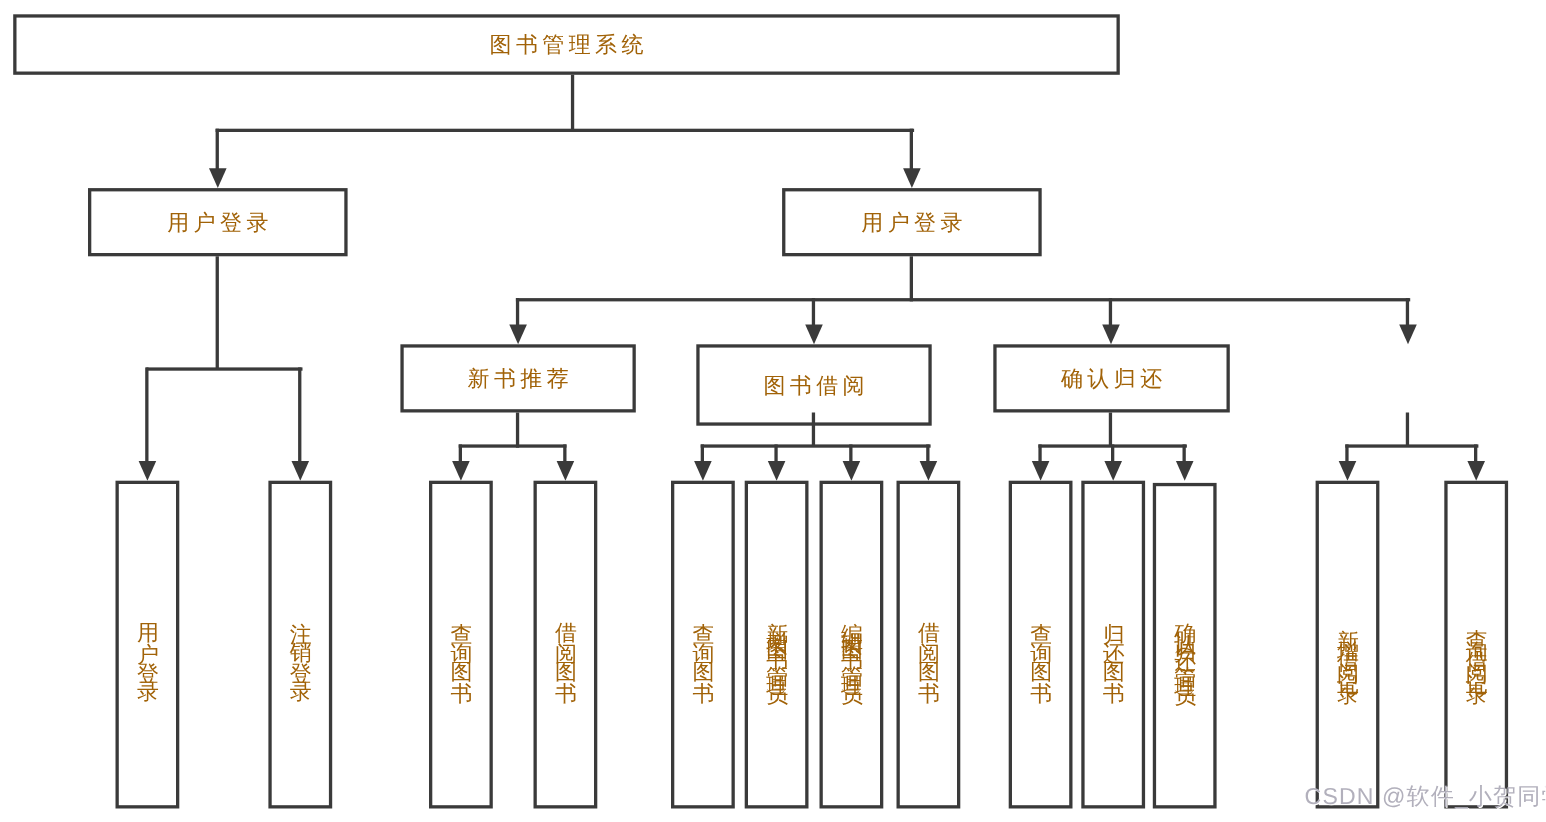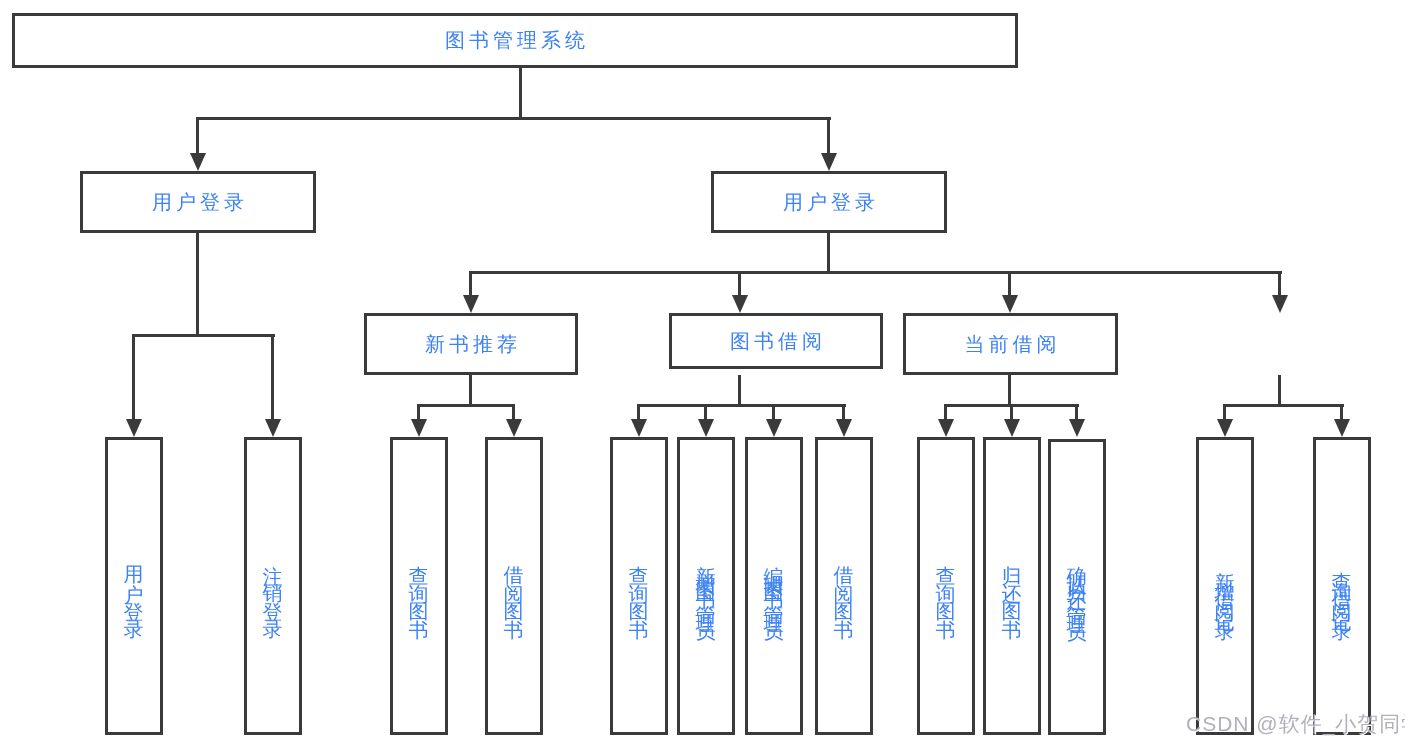--- a/index.html
+++ b/index.html
@@ -2,21 +2,21 @@
 <html><head>
 <meta charset="utf-8">
 <style>
   html,body { margin:0; padding:0; background:#ffffff; }
   #canvas {
     position:relative; width:1405px; height:747px; background:#ffffff;
     font-family:"Liberation Sans","DejaVu Sans",sans-serif; overflow:hidden;
   }
   .box {
     position:absolute; box-sizing:border-box;
-    border:3px solid #3a3a3a; background:#ffffff; color:#3b82f6;
+    border:3px solid #3a3a3a; background:#ffffff; color:#a16207;
     display:flex; align-items:center; justify-content:center;
   }
   .hnode { font-size:20px; letter-spacing:4px; text-indent:4px; }
   .vnode {
     writing-mode:vertical-rl; text-orientation:mixed;
     font-size:20px; line-height:1;
   }
   .ls-wide  { letter-spacing:18px; }
   .ls-med   { letter-spacing:10px; }
   .ls-tight { letter-spacing:8px; }
@@ -61,22 +61,22 @@
   <div class="line" style="left:469px;  top:271px; width:3px; height:26px;"></div>
   <div class="arrow" style="left:463px;  top:295px;"></div>
   <div class="line" style="left:738px;  top:271px; width:3px; height:26px;"></div>
   <div class="arrow" style="left:732px;  top:295px;"></div>
   <div class="line" style="left:1008px; top:271px; width:3px; height:26px;"></div>
   <div class="arrow" style="left:1002px; top:295px;"></div>
   <div class="line" style="left:1278px; top:271px; width:3px; height:26px;"></div>
   <div class="arrow" style="left:1272px; top:295px;"></div>
 
   <div class="box hnode" style="left:364px; top:313px; width:214px; height:62px;">新书推荐</div>
-  <div class="box hnode" style="left:633px; top:313px; width:214px; height:56px;margin-left:36px;">图书借阅</div>
-  <div class="box hnode" style="left:903px; top:313px; width:215px; height:62px;">当前借阅</div>
+  <div class="box hnode" style="left:633px; top:313px; width:214px; height:74px;">图书借阅</div>
+  <div class="box hnode" style="left:903px; top:313px; width:215px; height:62px;">确认归还</div>
 
   <div class="line" style="left:469px; top:375px; width:3px; height:32px;"></div>
   <div class="line" style="left:417px; top:404px; width:98px; height:3px;"></div>
   <div class="line" style="left:417px; top:404px; width:3px; height:16px;"></div>
   <div class="arrow" style="left:411px; top:419px;"></div>
   <div class="line" style="left:512px; top:404px; width:3px; height:16px;"></div>
   <div class="arrow" style="left:506px; top:419px;"></div>
 
   <div class="line" style="left:738px; top:375px; width:3px; height:31px;"></div>
   <div class="line" style="left:637px; top:404px; width:209px; height:3px;"></div>

